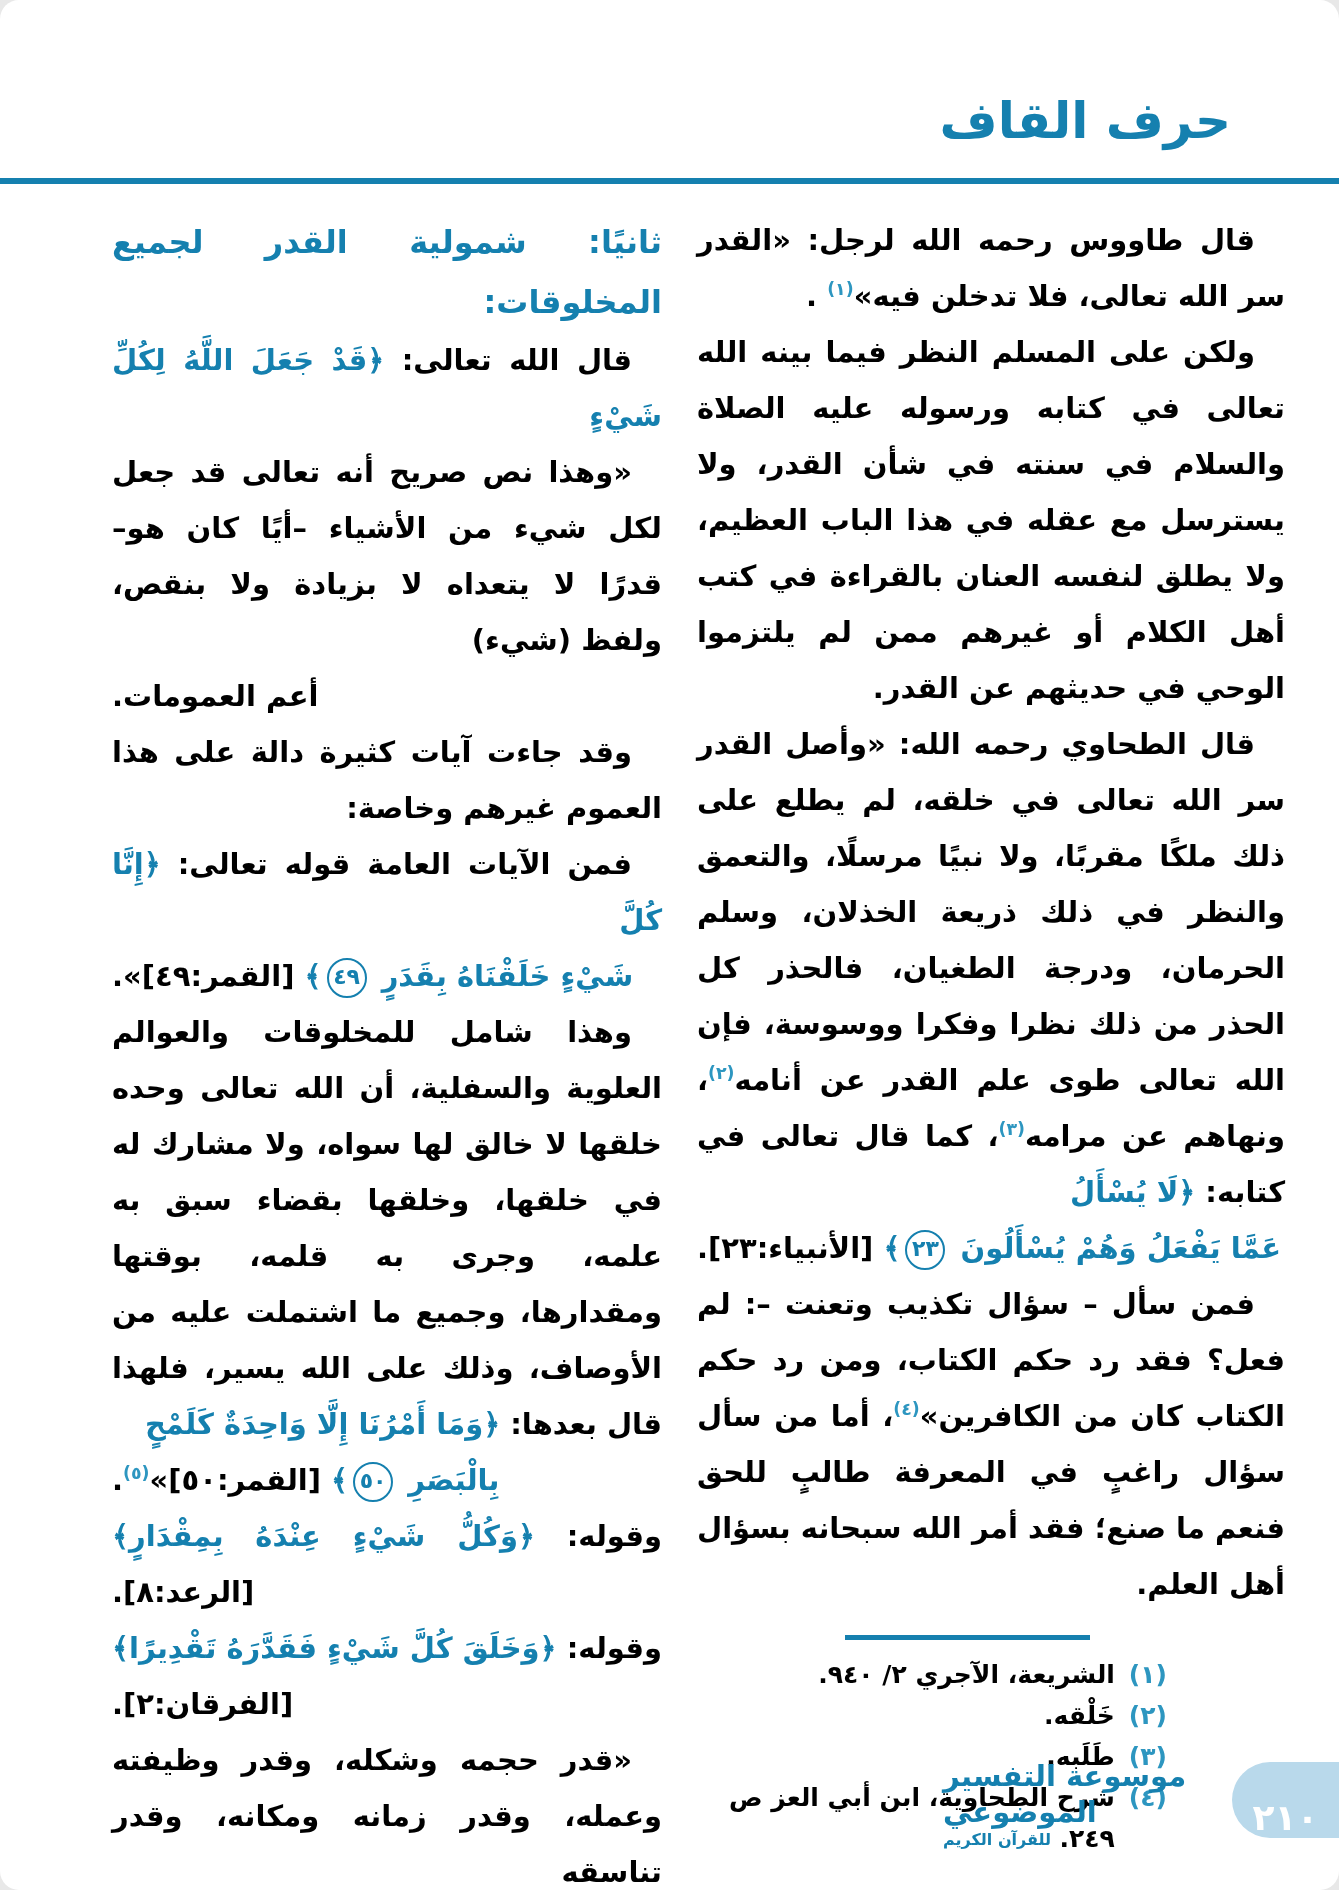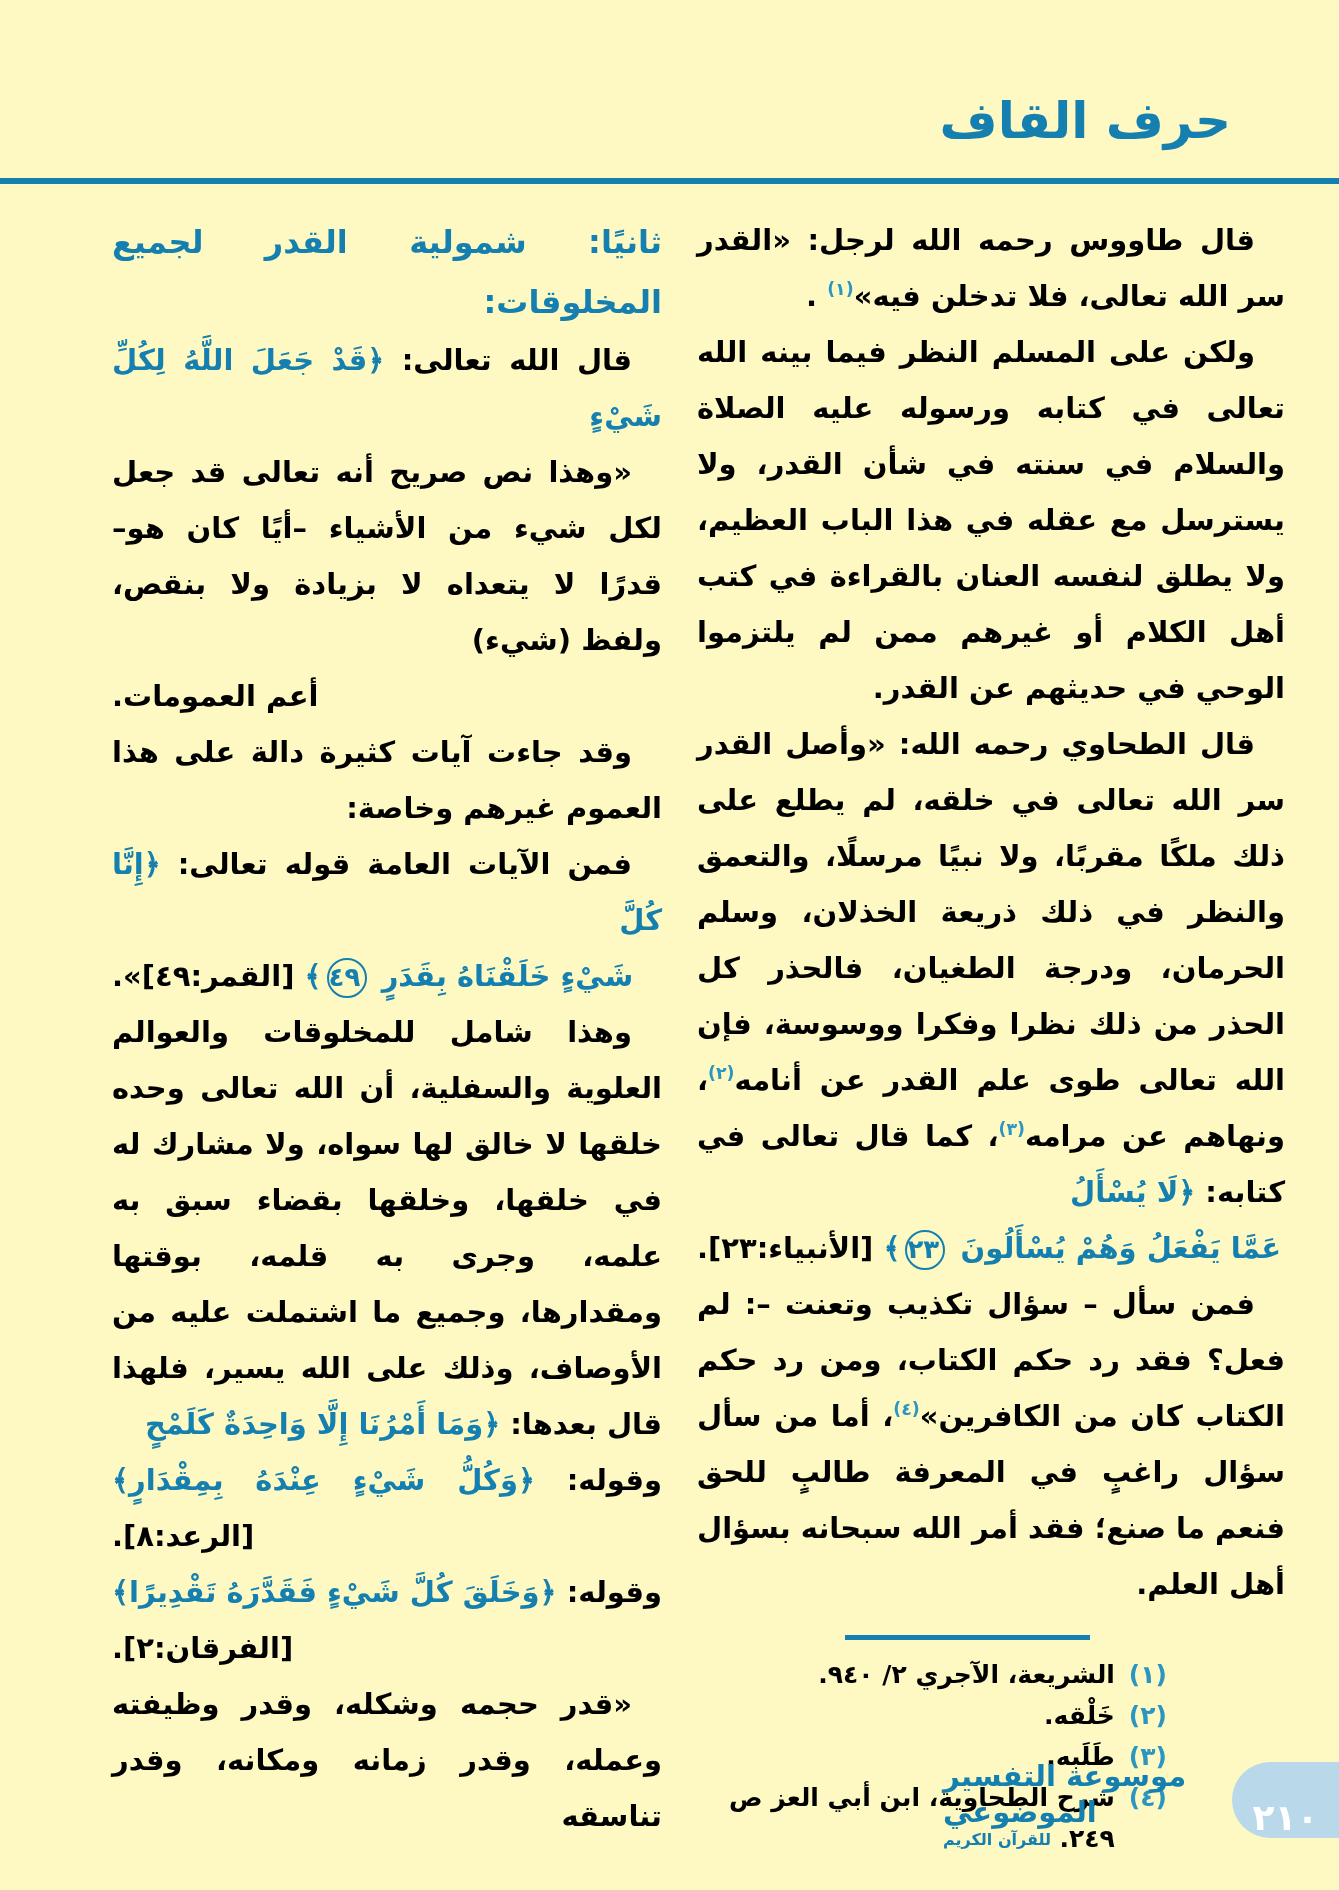--- a/index.html
+++ b/index.html
@@ -1,23 +1,24 @@
 <!DOCTYPE html>
 <html lang="ar" dir="rtl" style="--accent: #1580af; --fnref: #2d96c0; --pill: #b9d9eb;"><head>
 <meta charset="utf-8">
 <style>
   html,body{margin:0;padding:0;background:#e8e8e8;}
   .page{
     position:relative;
     width:1339px;height:1890px;
     margin:0 auto;
-    background:#fef9c3;
+    background:#ffffff;
     font-family:"DejaVu Sans", sans-serif;
     direction:rtl;
     overflow:hidden;
+    border-radius:19px;
   }
   
   .header-title{
     position:absolute;top:92px;right:108px;
     color:var(--accent);
     font-size:50px;font-weight:bold;
     letter-spacing:-2px;
   }
   .header-rule{
     position:absolute;top:178px;left:0;
@@ -41,22 +42,22 @@
   p.stretch{text-align-last:justify;}
   p.heading{color:var(--accent);font-size:32px;line-height:60px;}
   span.q{color:var(--accent);}
   span.f{
     color:var(--fnref);
     font-size:0.60em;vertical-align:super;line-height:0;
   }
   span.a{
     display:inline-block;width:36px;height:36px;
     border:2px solid var(--accent);border-radius:50%;
-    color:var(--accent);font-size:26px;line-height:34px;
-    text-align:left;vertical-align:middle;margin:0 5px;
+    color:var(--accent);font-size:22px;line-height:34px;
+    text-align:center;vertical-align:middle;margin:0 5px;
     text-indent:0;
   }
   
   .footnotes{margin-top:auto;}
   .fn-sep{height:5px;background:var(--accent);}
   .col-right .fn-sep{width:245px;margin:0 195px 14px 0;}
   .fn-row{
     display:flex;align-items:flex-start;
     font-size:25px;line-height:41px;font-weight:bold;
   }
@@ -125,20 +126,21 @@
       <div>
           <p class="para heading stretch"><span class="t">ثانيًا: شمولية القدر لجميع</span></p>
           <p class="para heading"><span class="t">المخلوقات:</span></p>
           <p class="para body"><span class="t">قال الله تعالى: </span><span class="q">﴿قَدْ جَعَلَ اللَّهُ لِكُلِّ شَيْءٍ</span></p>
           <p class="para body"><span class="t">«وهذا نص صريح أنه تعالى قد جعل لكل شيء من الأشياء –أيًا كان هو– قدرًا لا يتعداه لا بزيادة ولا بنقص، ولفظ (شيء)</span></p>
           <p class="para cont"><span class="t">أعم العمومات.</span></p>
           <p class="para body"><span class="t">وقد جاءت آيات كثيرة دالة على هذا العموم غيرهم وخاصة:</span></p>
           <p class="para body"><span class="t">فمن الآيات العامة قوله تعالى: </span><span class="q">﴿إِنَّا كُلَّ</span></p>
           <p class="para cont"><span class="q">شَيْءٍ خَلَقْنَاهُ بِقَدَرٍ </span><span class="a">٤٩</span><span class="q">﴾</span><span class="t"> [القمر:٤٩]».</span></p>
           <p class="para body"><span class="t">وهذا شامل للمخلوقات والعوالم العلوية والسفلية، أن الله تعالى وحده خلقها لا خالق لها سواه، ولا مشارك له في خلقها، وخلقها بقضاء سبق به علمه، وجرى به قلمه، بوقتها ومقدارها، وجميع ما اشتملت عليه من الأوصاف، وذلك على الله يسير، فلهذا قال بعدها: </span><span class="q">﴿وَمَا أَمْرُنَا إِلَّا وَاحِدَةٌ كَلَمْحٍ</span></p>
+          <p class="para cont"><span class="q">بِالْبَصَرِ </span><span class="a">٥٠</span><span class="q">﴾</span><span class="t"> [القمر:٥٠]»</span><span class="f">(٥)</span><span class="t">.</span></p>
           <p class="para stretch"><span class="t">وقوله: </span><span class="q">﴿وَكُلُّ شَيْءٍ عِنْدَهُ بِمِقْدَارٍ﴾</span></p>
           <p class="para cont"><span class="t">[الرعد:٨].</span></p>
           <p class="para stretch"><span class="t">وقوله: </span><span class="q">﴿وَخَلَقَ كُلَّ شَيْءٍ فَقَدَّرَهُ تَقْدِيرًا﴾</span></p>
           <p class="para cont"><span class="t">[الفرقان:٢].</span></p>
           <p class="para body"><span class="t">«قدر حجمه وشكله، وقدر وظيفته وعمله، وقدر زمانه ومكانه، وقدر تناسقه</span></p>
         </div>
 
     </div>
 
   </div>

